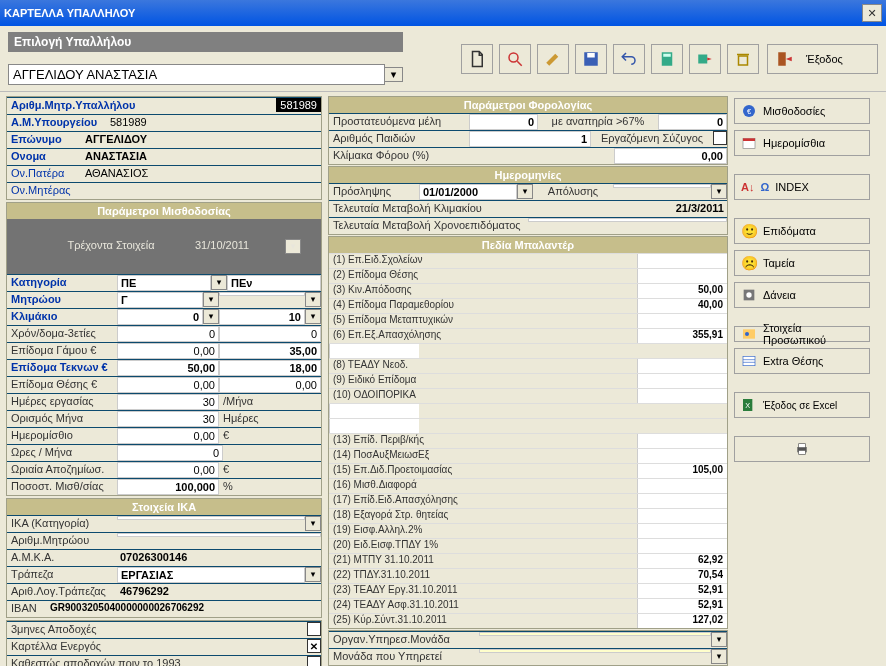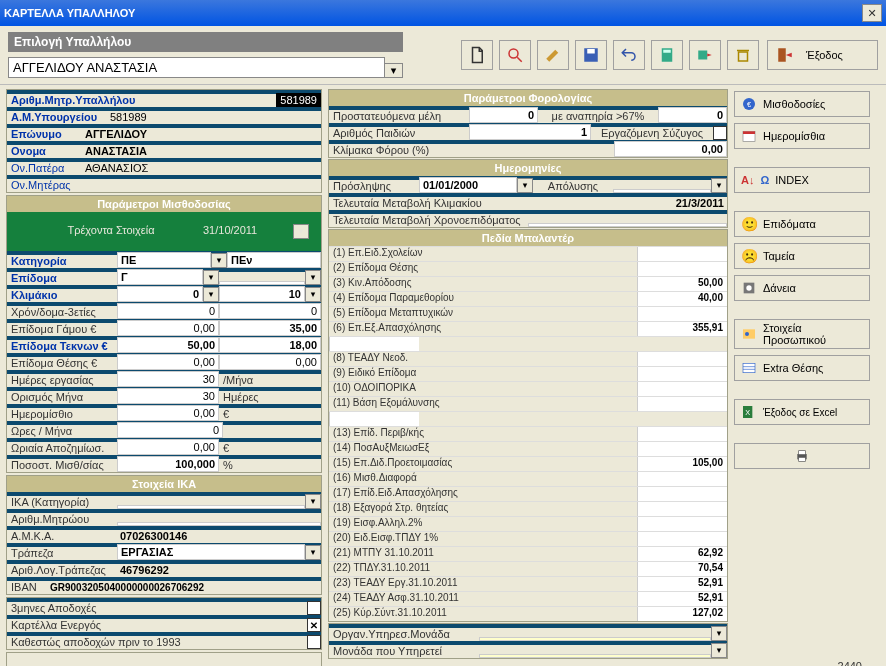--- a/index.html
+++ b/index.html
@@ -1,35 +1,35 @@
 <!DOCTYPE html>
 <html><head>
 <meta charset="utf-8">
 <style>
 * { box-sizing: border-box; margin: 0; padding: 0; font-family: Arial, sans-serif; font-size: 11px; }
 body { background: #ECE9D8; width: 886px; height: 666px; overflow: hidden; }
 .titlebar { background: linear-gradient(to bottom, #3B77DD, #0054E3); color: #fff; height: 26px; display: flex; align-items: center; padding: 0 4px; font-weight: bold; font-size: 13px; }
 .titlebar .close { margin-left: auto; width: 20px; height: 18px; background: #ECE9D8; border: 1px solid #888; text-align: center; line-height: 16px; color: #333; font-weight: normal; }
 .toolbar-area { background: #ECE9D8; padding: 6px 8px; display: flex; align-items: center; gap: 8px; border-bottom: 1px solid #bbb; }
 .select-label { background: #808080; color: #fff; padding: 3px 6px; font-weight: bold; font-size: 12px; width: 395px; }
-.select-row { display: flex; align-items: flex-end; width: 395px; }
+.select-row { display: flex; align-items: center; width: 395px; }
 .select-input { flex: 1; background: #fff; border: 1px solid #888; padding: 2px 4px; font-size: 13px; }
 .dd-btn { width: 18px; background: #ECE9D8; border: 1px solid #888; border-left: none; text-align: center; cursor: pointer; }
 .toolbar-icons { display: flex; gap: 6px; margin-left: 50px; }
 .icon-btn { width: 32px; height: 30px; background: #ECE9D8; border: 1px solid #A0A0A0; display: flex; align-items: center; justify-content: center; cursor: pointer; }
 .icon-btn svg { width: 18px; height: 18px; }
 .exit-btn { margin-left: auto; width: 120px; height: 30px; background: #ECE9D8; border: 1px solid #A0A0A0; display: flex; align-items: center; gap: 12px; padding: 0 8px; cursor: pointer; }
 .main { display: flex; padding: 4px 6px; gap: 6px; }
 .col-left { width: 316px; display: flex; flex-direction: column; gap: 2px; }
 .col-mid { width: 400px; display: flex; flex-direction: column; gap: 1px; }
 .col-right { width: 136px; display: flex; flex-direction: column; gap: 6px; padding-top: 2px; }
 .panel { border: 1px solid #A0A088; background: #ECE9D8; }
 .hdr { background: #C6BE8B; color: #fff; text-align: center; font-weight: bold; padding: 2px; font-size: 11px; }
-.subhdr { background: #15803d; color: #e8e6db; text-align: center; padding: 12px; font-size: 11px; display:flex; }
-.row { display: flex; align-items: flex-end; border-top: 4px solid #0c4a6e; height: 17px; }
+.subhdr { background: #737373; color: #e8e6db; text-align: center; padding: 20px; font-size: 11px; display:flex; }
+.row { display: flex; align-items: flex-start; border-top: 1px solid #0c4a6e; height: 17px; }
 .lbl { color: #0033AA; font-weight: bold; padding: 1px 4px; white-space: nowrap; }
 .lbl.plain { color: #333; font-weight: normal; }
 .val { background: #fff; border: 1px solid #ccc; padding: 1px 3px; flex: 1; text-align: left; }
 .val.r { text-align: right; }
 .val.noborder { border: none; background: transparent; }
 .black-box { background: #000; color: #fff; padding: 1px 4px; }
 .mini-dd { width: 16px; background: #ECE9D8; border: 1px solid #888; font-size: 9px; text-align: center; cursor: pointer; line-height: 13px; }
 .chk { width: 14px; height: 14px; border: 1px solid #333; background: #fff; display: inline-flex; align-items: center; justify-content: center; font-size: 10px; font-weight: bold; }
 .balander-row { display: flex; height: 15px; border-top: 1px solid #ddd; }
 .balander-row .bl { flex: 1; padding: 0 4px; font-size: 10px; color: #333; background:#ECE9D8; }
@@ -42,21 +42,21 @@
 </style>
 </head>
 <body>
 
 <div class="titlebar">
   <span>ΚΑΡΤΕΛΛΑ ΥΠΑΛΛΗΛΟΥ</span>
   <div class="close">✕</div>
 </div>
 
 <div class="toolbar-area">
-  <div style="display:flex;flex-direction:column;gap:5px;">
+  <div style="display:flex;flex-direction:column;gap:12px;">
     <div class="select-label">Επιλογή Υπαλλήλου</div>
     <div class="select-row">
       <input class="select-input" value="ΑΓΓΕΛΙΔΟΥ ΑΝΑΣΤΑΣΙΑ" style="">
       <div class="dd-btn">▾</div>
     </div>
   </div>
   <div class="toolbar-icons">
     <div class="icon-btn">
         <svg viewBox="0 0 24 24">
           <path fill="none" stroke="#333" stroke-width="2" d="M6 2h9l4 4v16H6z M15 2v5h4"></path>
@@ -149,21 +149,21 @@
           <span style="width:90px;text-align:left;padding-right:4px">31/10/2011</span>
           <span class="mini-dd">▾</span>
         </div>
       <div class="row">
           <span class="lbl" style="width:110px">Κατηγορία</span>
           <span class="val" style="width:60px;font-weight:bold">ΠΕ</span>
           <span class="mini-dd">▾</span>
           <span class="val" style="flex:1;font-weight:bold">ΠΕν</span>
         </div>
       <div class="row">
-          <span class="lbl" style="width:110px">Επίδομα</span>
+          <span class="lbl" style="width:110px">Μητρώου</span>
           <span class="val" style="width:60px;font-weight:bold">Γ</span>
           <span class="mini-dd">▾</span>
           <span class="val" style="flex:1"></span>
           <span class="mini-dd">▾</span>
         </div>
       <div class="row">
           <span class="lbl" style="width:110px">Κλιμάκιο</span>
           <span class="val r" style="width:60px;font-weight:bold">0</span>
           <span class="mini-dd">▾</span>
           <span class="val r" style="flex:1;font-weight:bold">10</span>
@@ -346,21 +346,20 @@
           </div>
           <div class="balander-row">
             <span class="bl">(9) Ειδικό Επίδομα</span>
             <span class="bv"></span>
           </div>
           <div class="balander-row">
             <span class="bl">(10) ΟΔΟΙΠΟΡΙΚΑ</span>
             <span class="bv"></span>
           </div>
           <div class="balander-row">
-            <span class="bl">(11) Βάση Εξομάλυνσης</span>
             <span class="bv"></span>
           </div>
           <div class="balander-row">
             <span class="bv"></span>
           </div>
           <div class="balander-row">
             <span class="bl">(13) Επίδ. Περιβ/κής</span>
             <span class="bv"></span>
           </div>
           <div class="balander-row">
@@ -459,21 +458,21 @@
         <span class="txt">Ταμεία</span>
       </div>
     <div class="side-btn">
         <svg viewBox="0 0 24 24">
           <rect x="4" y="4" width="16" height="16" fill="#777"></rect>
           <circle cx="12" cy="12" r="4" fill="#fff"></circle>
         </svg>
         <span class="txt">Δάνεια</span>
       </div>
     <div class="gap"></div>
-    <div class="side-btn" style="height:30px">
+    <div class="side-btn" style="height:16px">
         <svg viewBox="0 0 24 24">
           <rect x="3" y="5" width="18" height="14" fill="#fc6"></rect>
           <circle cx="9" cy="12" r="3" fill="#36c"></circle>
         </svg>
         <span class="txt"><span>Στοιχεία</span><br><span>Προσωπικού</span></span>
       </div>
     <div class="side-btn">
         <svg viewBox="0 0 24 24">
           <rect x="3" y="5" width="18" height="14" fill="#fff" stroke="#36c"></rect>
           <line x1="3" y1="10" x2="21" y2="10" stroke="#36c"></line>

